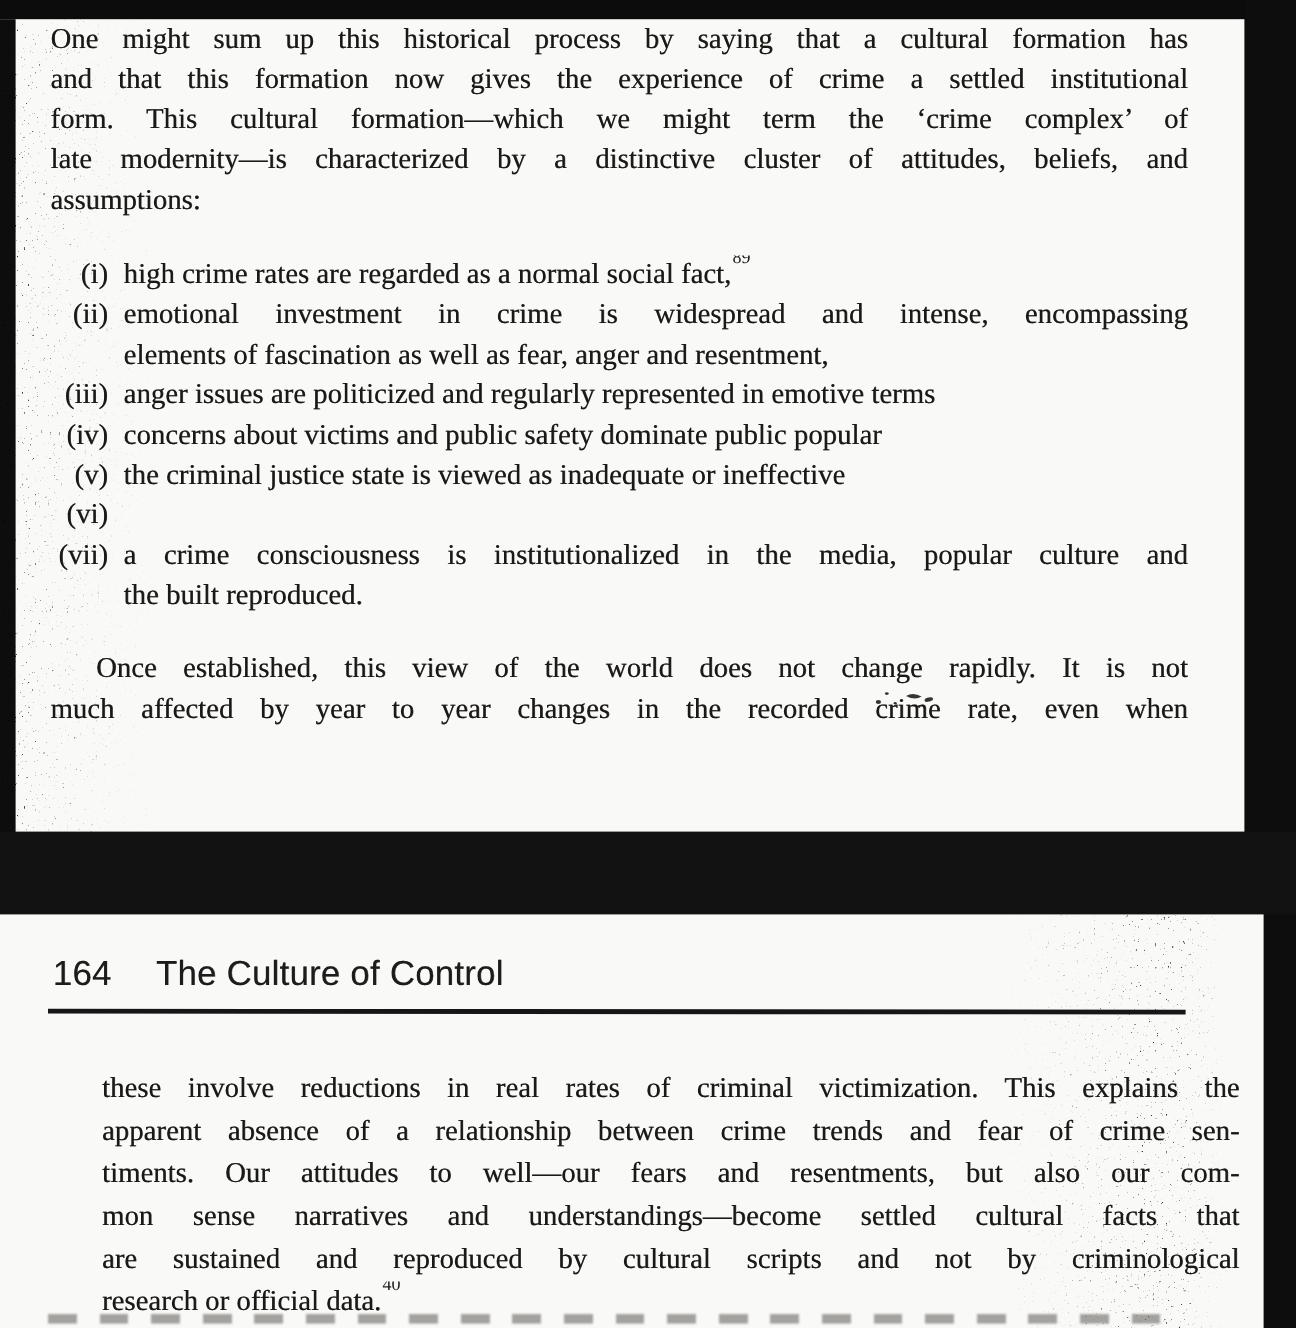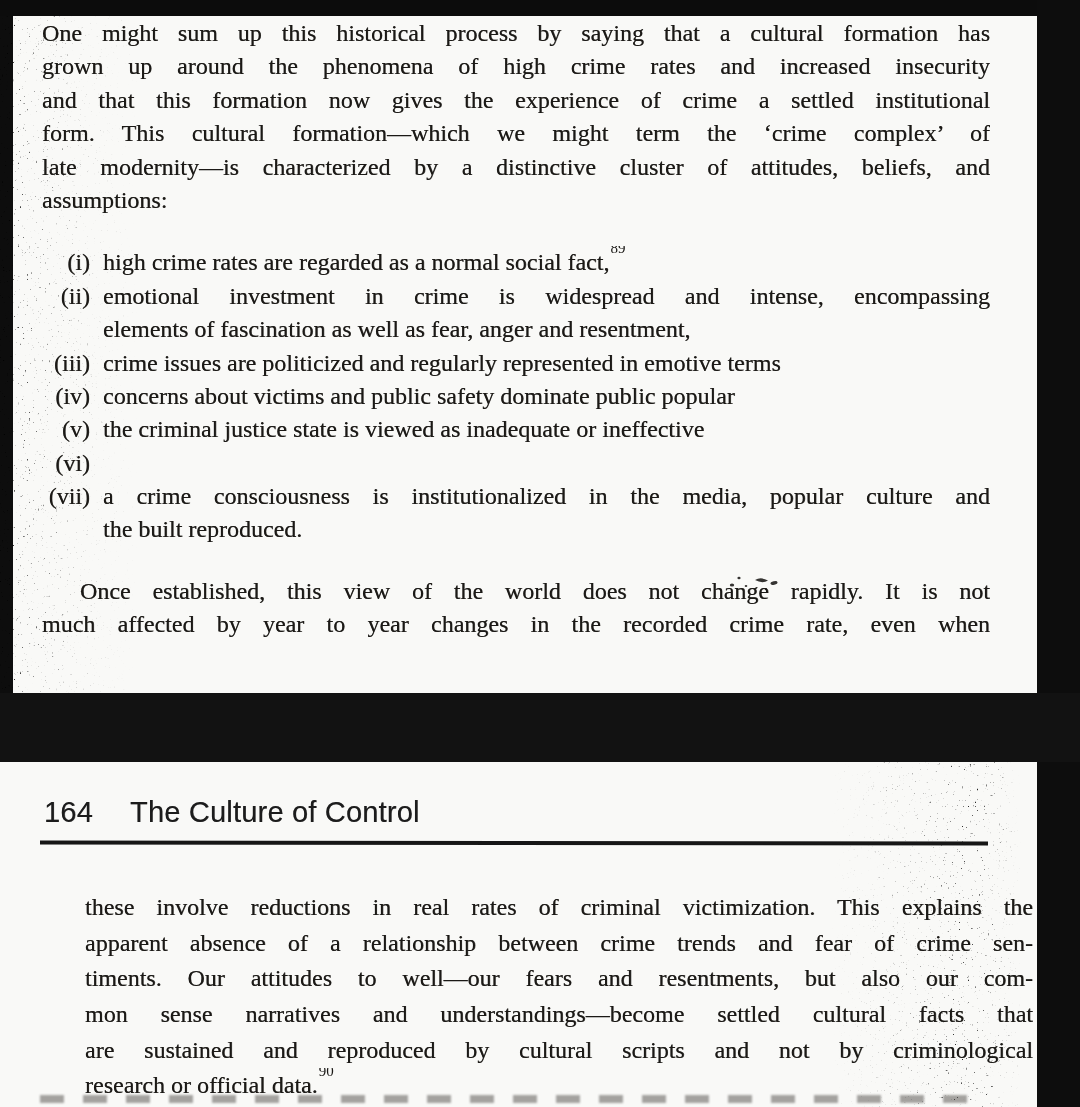--- a/index.html
+++ b/index.html
@@ -4,21 +4,21 @@
 <style>
   html,body{margin:0;padding:0;}
   body{
     width:1080px;height:1107px;position:relative;overflow:hidden;
     background:#0c0c0c;
     font-family:"Liberation Serif","DejaVu Serif",serif;
     color:#1b1916;
   }
   .sheet{position:absolute;background:#f9f9f7;}
   .sheet.top{left:0;top:16px;width:1037px;height:693px;}
-  .sheet.bottom{left:0;top:762px;width:1037px;height:345px;}
+  .sheet.bottom{left:0;top:762px;width:1037px;height:345px;padding-left:16px;}
   .edge-left{position:absolute;left:0;top:0;width:13px;height:693px;background:#0d0d0d;}
   .band{position:absolute;left:0;top:693px;width:1080px;height:69px;background:#121212;}
   .rstrip{position:absolute;left:1037px;top:0;width:43px;height:1107px;background:#0d0d0d;}
 
   
   .noise{position:absolute;pointer-events:none;opacity:.9;}
   .nleft{left:0;top:0;width:140px;height:693px;
     -webkit-mask-image:linear-gradient(90deg,rgba(0,0,0,.95) 0px,rgba(0,0,0,.85) 18px,rgba(0,0,0,.5) 48px,rgba(0,0,0,.26) 78px,rgba(0,0,0,.12) 105px,transparent 140px);
     mask-image:linear-gradient(90deg,rgba(0,0,0,.95) 0px,rgba(0,0,0,.85) 18px,rgba(0,0,0,.5) 48px,rgba(0,0,0,.26) 78px,rgba(0,0,0,.12) 105px,transparent 140px);}
   .nright{left:830px;top:0;width:207px;height:345px;
@@ -71,21 +71,20 @@
 
 <div class="sheet top">
   <div class="edge-left"></div>
   <svg class="noise nleft" preserveAspectRatio="none">
     <rect width="100%" height="100%" fill="#000" filter="url(#speck)"></rect>
   </svg>
 
   <div class="content">
     <div class="para intro">
       <div class="tl jl">One might sum up this historical process by saying that a cultural formation has</div>
-      <div class="tl jl">grown up around the phenomena of high crime rates and increased insecurity</div>
       <div class="tl jl">and that this formation now gives the experience of crime a settled institutional</div>
       <div class="tl jl">form. This cultural formation—which we might term the ‘crime complex’ of</div>
       <div class="tl jl">late modernity—is characterized by a distinctive cluster of attitudes, beliefs, and</div>
       <div class="tl ll">assumptions:</div>
     </div>
 
     <div class="list">
       <div class="li">
         <div class="mk">(i)</div>
         <div class="lines">
@@ -95,21 +94,21 @@
       <div class="li">
         <div class="mk">(ii)</div>
         <div class="lines">
           <div class="tl jl">emotional investment in crime is widespread and intense, encompassing</div>
           <div class="tl ll">elements of fascination as well as fear, anger and resentment,</div>
         </div>
       </div>
       <div class="li">
         <div class="mk">(iii)</div>
         <div class="lines">
-          <div class="tl ll">crime issues are politicized and regularly represented in emotive terms</div>
+          <div class="tl ll">anger issues are politicized and regularly represented in emotive terms</div>
         </div>
       </div>
       <div class="li">
         <div class="mk">(iv)</div>
         <div class="lines">
           <div class="tl ll">concerns about victims and public safety dominate public popular</div>
         </div>
       </div>
       <div class="li">
         <div class="mk">(v)</div>
@@ -159,17 +158,17 @@
     <span class="rtitle">The Culture of Control</span>
   </div>
   <div class="rule"></div>
 
   <div class="para body2">
     <div class="tl jl">these involve reductions in real rates of criminal victimization. This explains the</div>
     <div class="tl jl">apparent absence of a relationship between crime trends and fear of crime sen-</div>
     <div class="tl jl">timents. Our attitudes to well—our fears and resentments, but also our com-</div>
     <div class="tl jl">mon sense narratives and understandings—become settled cultural facts that</div>
     <div class="tl jl">are sustained and reproduced by cultural scripts and not by criminological</div>
-    <div class="tl ll"><span>research or official data.</span><sup class="fn">90</sup></div>
+    <div class="tl ll"><span>research or official data.</span><sup class="fn">40</sup></div>
   </div>
 
   <div class="cutoff"></div>
 </div>
 
 </body></html>

